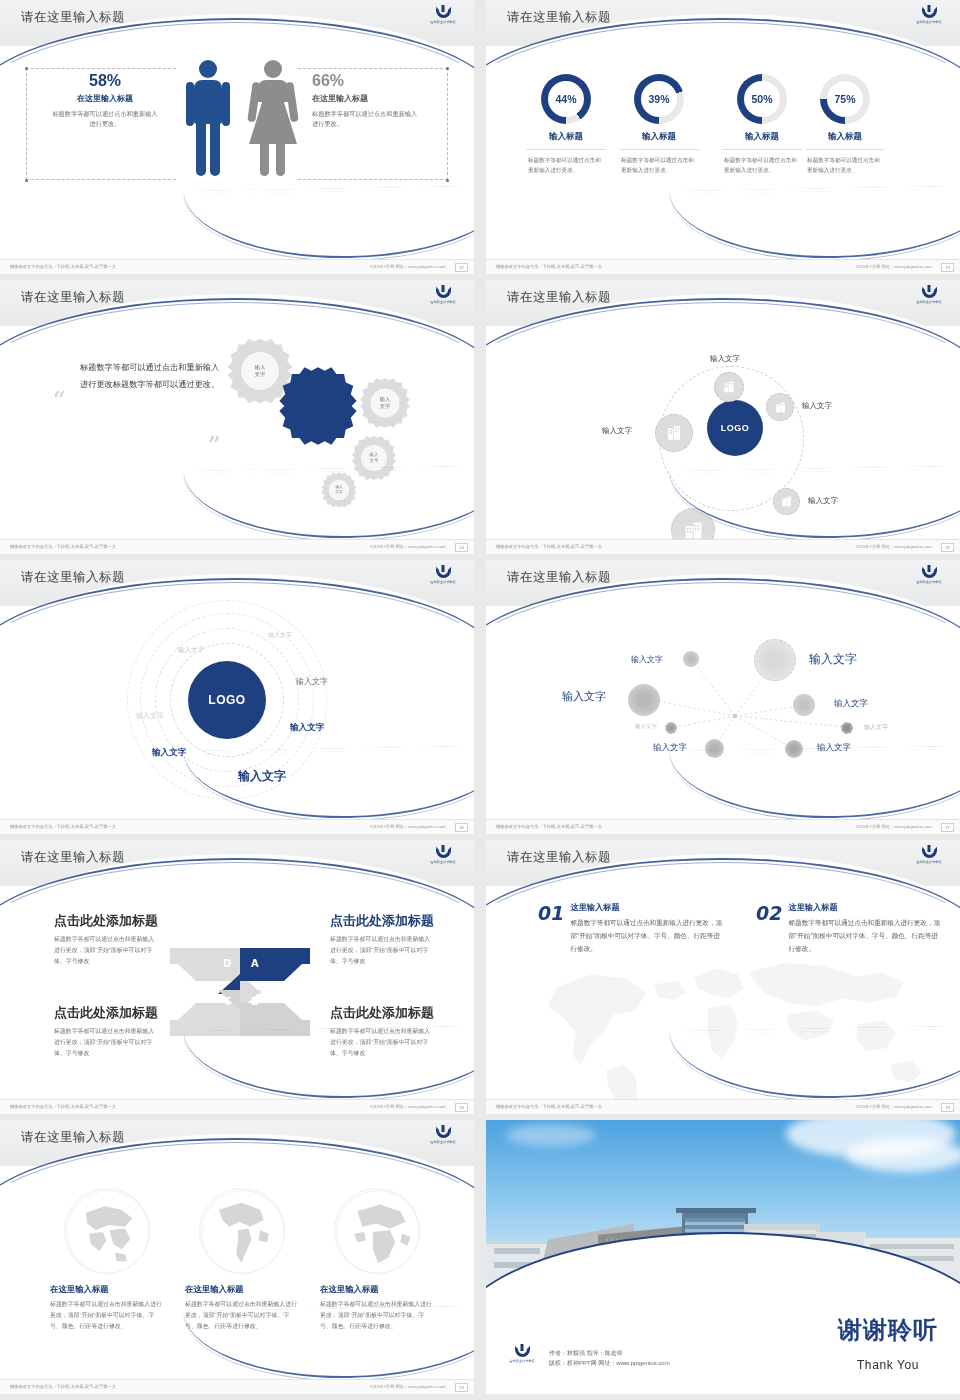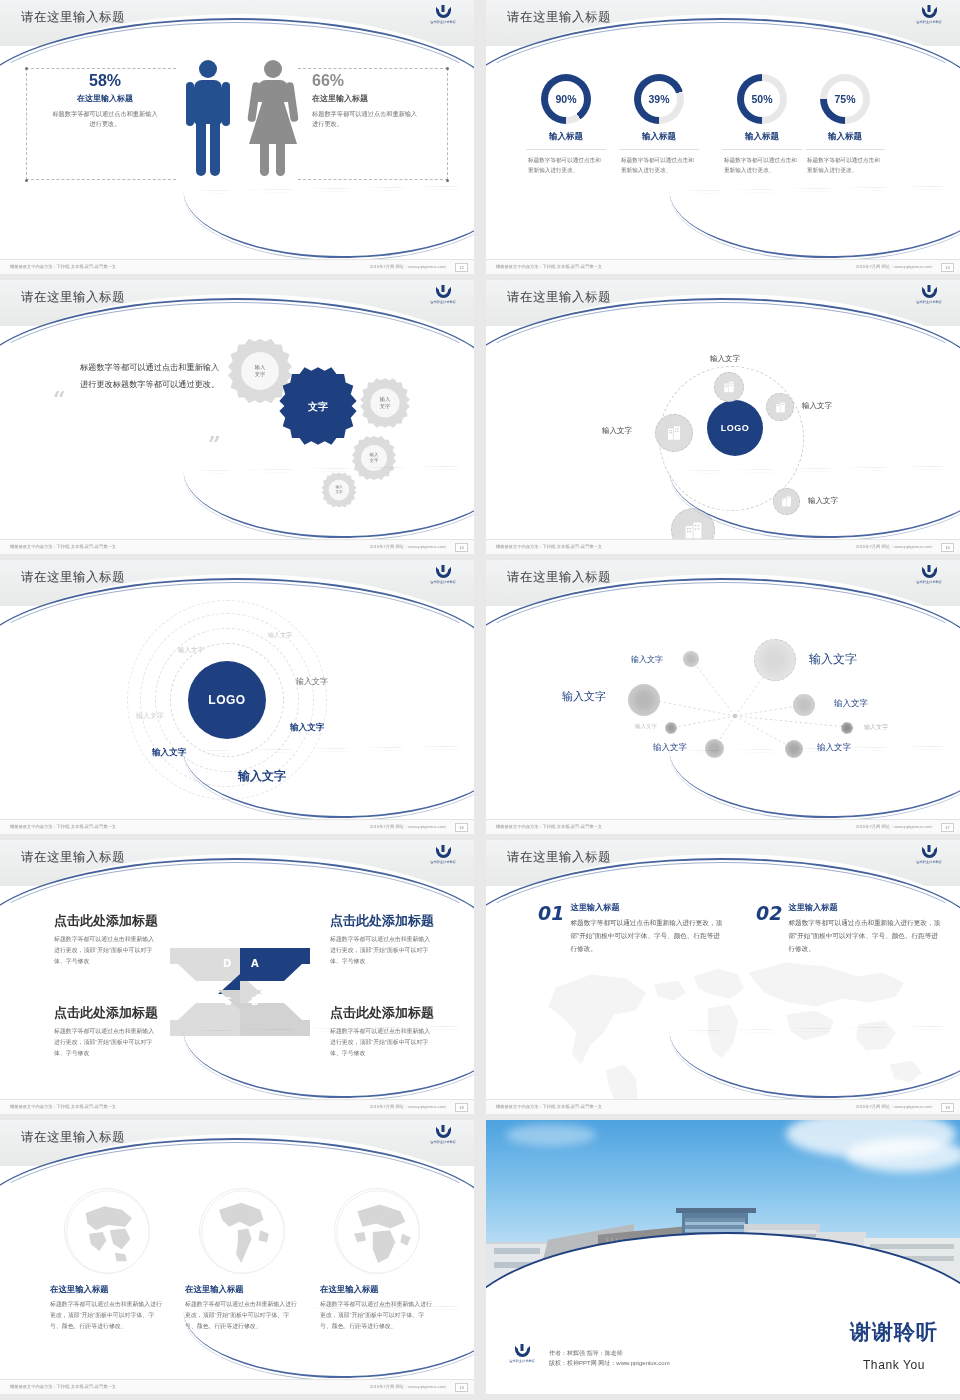--- a/index.html
+++ b/index.html
@@ -180,21 +180,21 @@
   .cloud{ position:absolute; background:rgba(255,255,255,.75); border-radius:50%; filter:blur(4px); }
   .bldg{ position:absolute; }
   .wave-blue{
     position:absolute; left:-30px; bottom:62px; width:540px; height:100px;
     border-radius:50%/100% 100% 0 0; background:#1f4080;
   }
   .wave-white{
     position:absolute; left:-30px; bottom:60px; width:540px; height:100px;
     border-radius:50%/100% 100% 0 0; background:#fff;
   }
-  .ty-cn{ font-size:21px; font-weight:bold; color:#1f4080; letter-spacing:1px; }
+  .ty-cn{ font-size:24px; font-weight:bold; color:#1f4080; letter-spacing:1px; }
   .ty-en{ font-size:12px; color:#2c2c2c; letter-spacing:.6px; margin-top:12px; }
   .credit{ font-size:6px; color:#6b6b6b; line-height:1.75; white-space:nowrap; }
 </style>
 </head>
 <body>
 
 <div id="grid">
 
   <div class="slide">
     <div class="hdr-band"></div>
@@ -263,21 +263,21 @@
     <div class="hdr-swoosh2"></div>
     <div class="slide-title">请在这里输入标题</div>
     <div class="logo">
       <div class="logo-mark"></div>
       <div class="logo-text">温州职业技术学院</div>
     </div>
 
     <div class="body-area">
       <div class="donut-wrap" style="left:28px;top:28px">
         <div class="donut" id="d0" style="background: conic-gradient(from 180deg, rgb(31, 64, 128) 0deg, rgb(31, 64, 128) 324deg, rgb(232, 232, 232) 324deg, rgb(232, 232, 232) 360deg);">
-          <div class="hole">90%</div>
+          <div class="hole">44%</div>
         </div>
         <div class="donut-title">输入标题</div>
         <div class="donut-div"></div>
         <div class="donut-desc">标题数字等都可以通过点击和重新输入进行更改。</div>
       </div>
       <div class="donut-wrap" style="left:121px;top:28px">
         <div class="donut" id="d1" style="background: conic-gradient(from 180deg, rgb(31, 64, 128) 0deg, rgb(31, 64, 128) 252deg, rgb(232, 232, 232) 252deg, rgb(232, 232, 232) 360deg);">
           <div class="hole">39%</div>
         </div>
         <div class="donut-title">输入标题</div>
@@ -332,21 +332,20 @@
         <circle cx="50" cy="50" r="27" fill="#f7f7f7"></circle>
       </svg>
       <div class="gear-label" style="left:225px;top:10px;width:70px;height:70px;color:#6e6e6e">
         <span style="white-space:pre-line;text-align:center">输入
 文字</span>
       </div>
 
       <svg class="gear" style="left:276px;top:38px" width="84" height="84" viewBox="0 0 100 100">
         <path d="M50 4 L58 8 L66 4 L72 12 L81 12 L83 22 L92 26 L89 36 L96 44 L90 50 L96 56 L89 64 L92 74 L83 78 L81 88 L72 88 L66 96 L58 92 L50 96 L42 92 L34 96 L28 88 L19 88 L17 78 L8 74 L11 64 L4 56 L10 50 L4 44 L11 36 L8 26 L17 22 L19 12 L28 12 L34 4 L42 8 Z" fill="#1f4080"></path>
       </svg>
-      <div class="gear-label" style="left:276px;top:38px;width:84px;height:84px;color:#fff;font-size:10px;font-weight:bold">文字</div>
 
       <svg class="gear" style="left:358px;top:50px" width="54" height="54" viewBox="0 0 100 100">
         <path d="M50 4 L58 8 L66 4 L72 12 L81 12 L83 22 L92 26 L89 36 L96 44 L90 50 L96 56 L89 64 L92 74 L83 78 L81 88 L72 88 L66 96 L58 92 L50 96 L42 92 L34 96 L28 88 L19 88 L17 78 L8 74 L11 64 L4 56 L10 50 L4 44 L11 36 L8 26 L17 22 L19 12 L28 12 L34 4 L42 8 Z" fill="#dcdcdc"></path>
         <circle cx="50" cy="50" r="27" fill="#f7f7f7"></circle>
       </svg>
       <div class="gear-label" style="left:358px;top:50px;width:54px;height:54px;color:#6e6e6e">
         <span style="white-space:pre-line;text-align:center">输入
 文字</span>
       </div>
 

